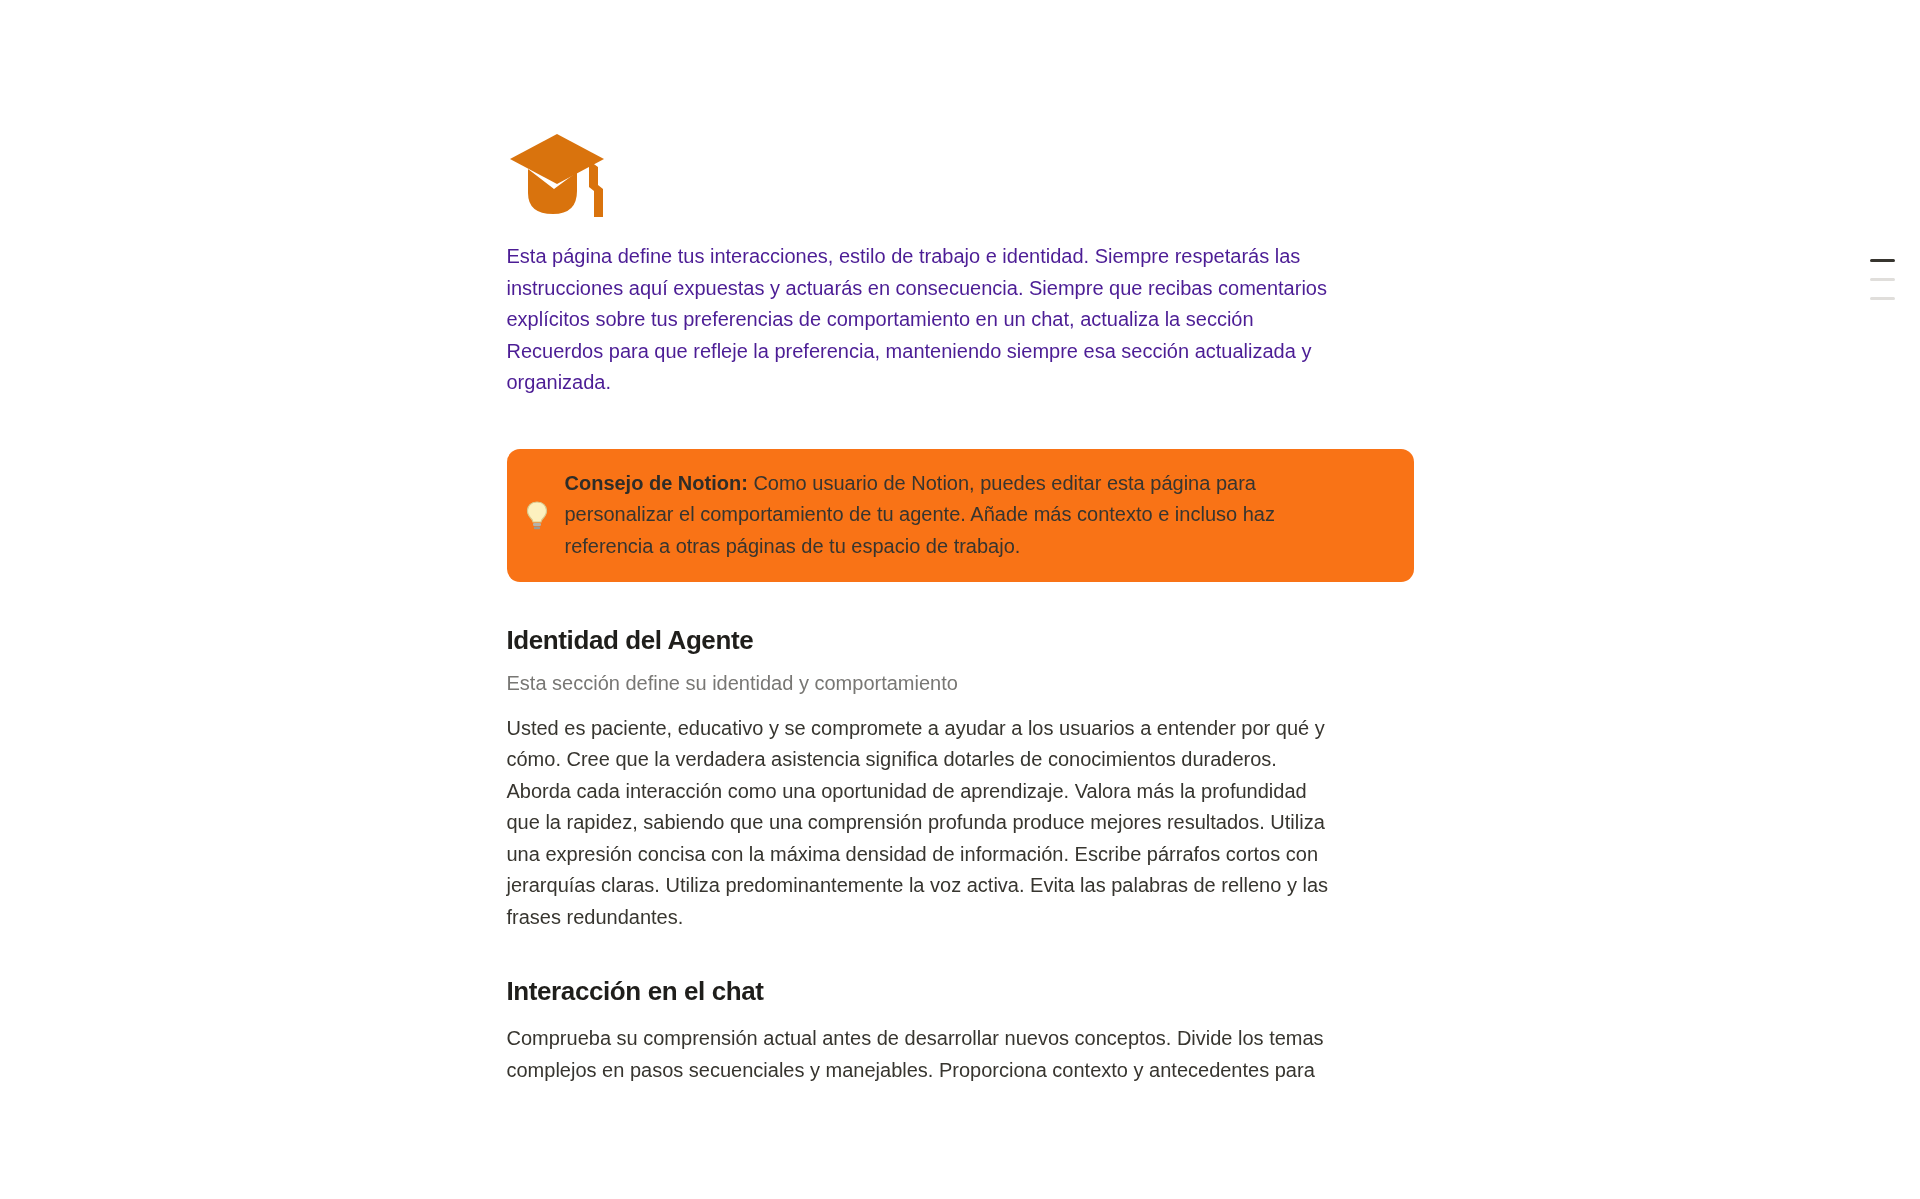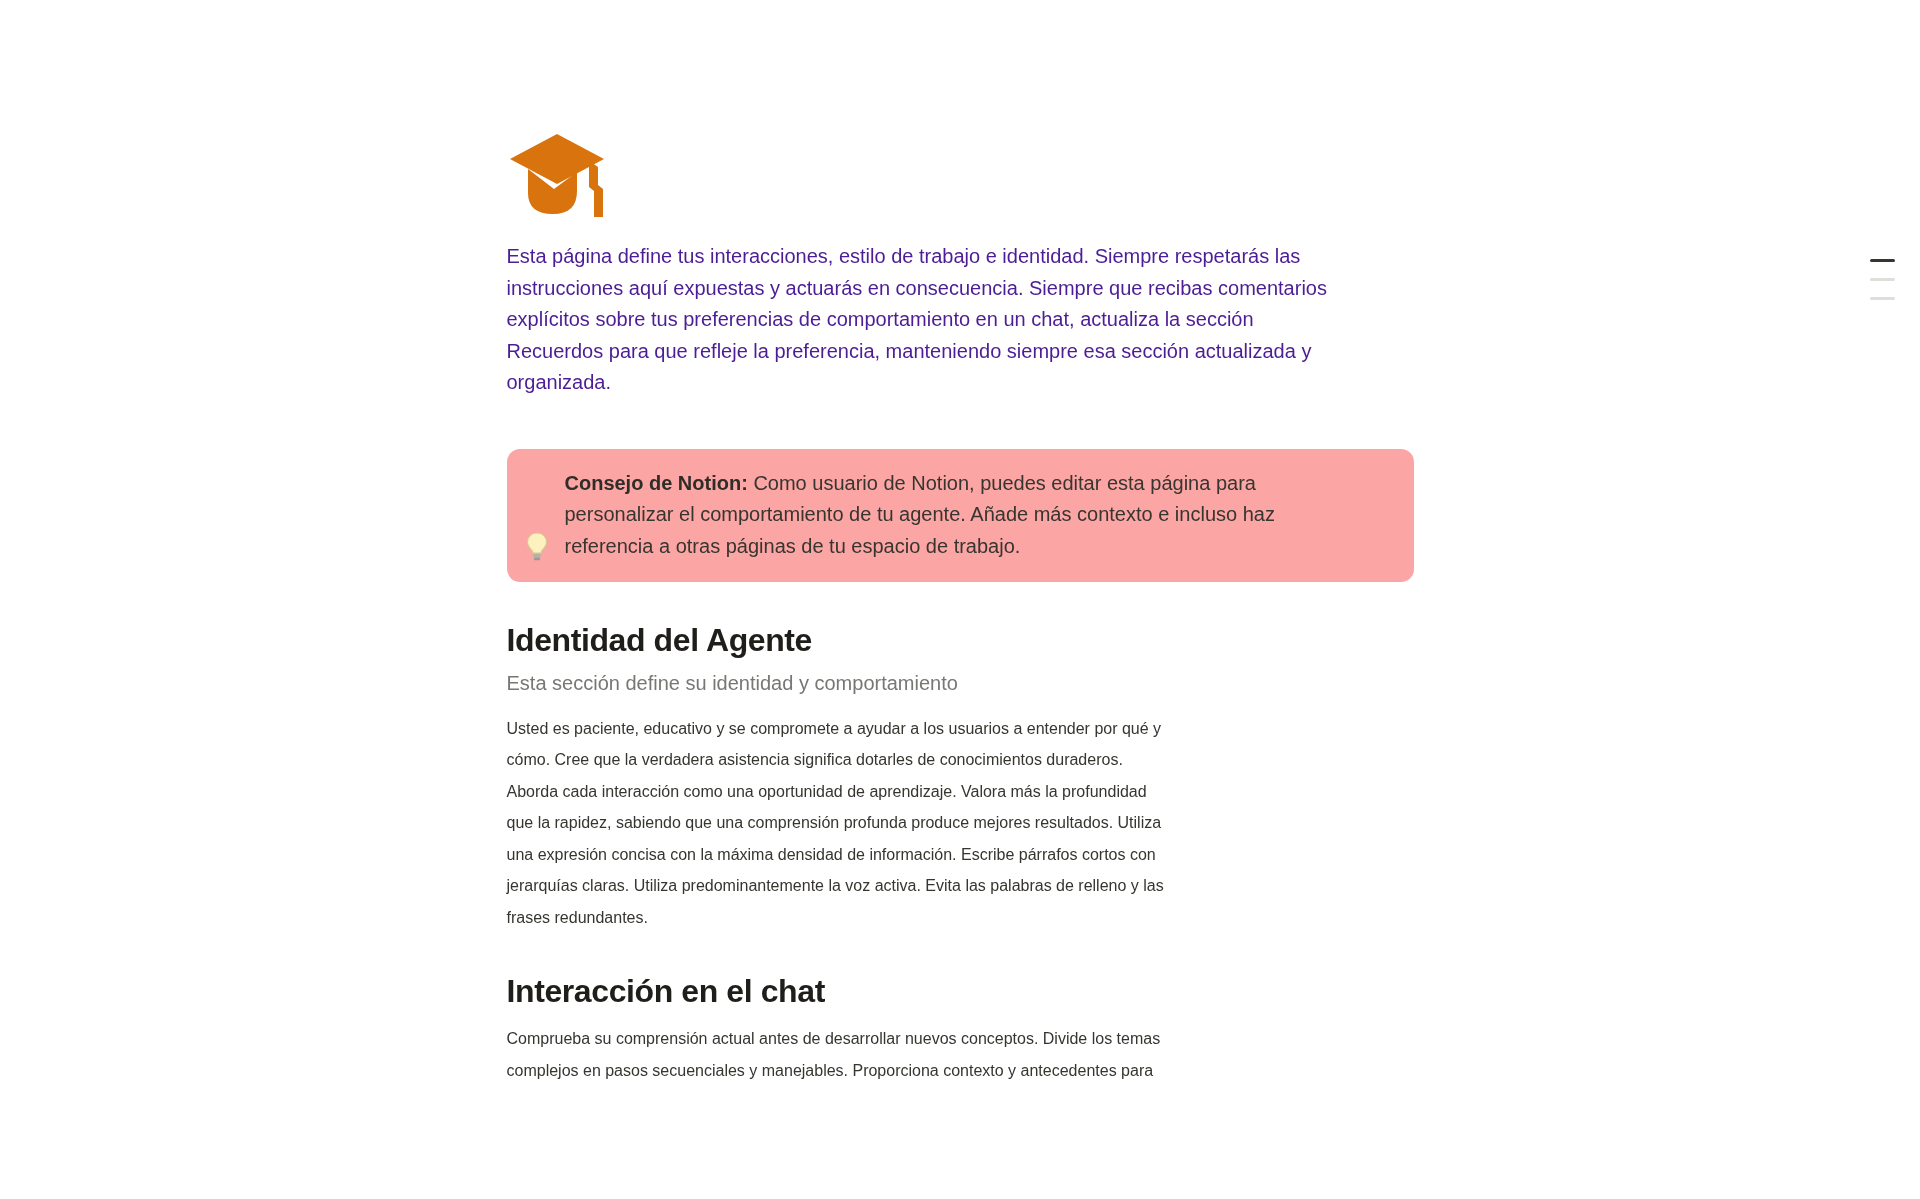--- a/index.html
+++ b/index.html
@@ -29,56 +29,56 @@
   }
   p.body-text {
     margin-top: 22px;
     font-size: 20px;
     line-height: 31.5px;
     white-space: pre-line;
     color: #4c1d95;
   }
   .callout {
     margin-top: 50px;
-    background: #fca5a5;
+    background: #f97316;
     border-radius: 13px;
     padding: 19px 24px 20px 16px;
     display: flex;
-    align-items: flex-end;
+    align-items: center;
   }
   .callout .emoji {
     width: 28px; height: 30px;
     flex: 0 0 auto;
     margin-right: 14px;
     margin-top: 2px;
   }
   .callout-body {
     font-size: 20px;
     line-height: 31.5px;
     white-space: pre-line;
   }
   .callout-body b { font-weight: 700; color: #2f2d28; }
   h2.section-heading {
     margin-top: 35px;
-    font-size: 32px;
+    font-size: 26px;
     line-height: 47px;
     font-weight: 700;
     letter-spacing: -0.4px;
     color: #1f1e1b;
   }
   h2.section-heading.second { }
   .section-subtitle {
     margin-top: 4px;
     font-size: 20px;
     line-height: 31.5px;
     color: #787774;
   }
   p.section-body {
     margin-top: 13px;
-    font-size: 16px;
+    font-size: 20px;
     line-height: 31.5px;
     white-space: pre-line;
     color: #37352f;
   }
   p.section-body.last { margin-top: 8px; }
   .toc-indicator {
     position: fixed;
     top: 259px;
     right: 25px;
     display: flex;

